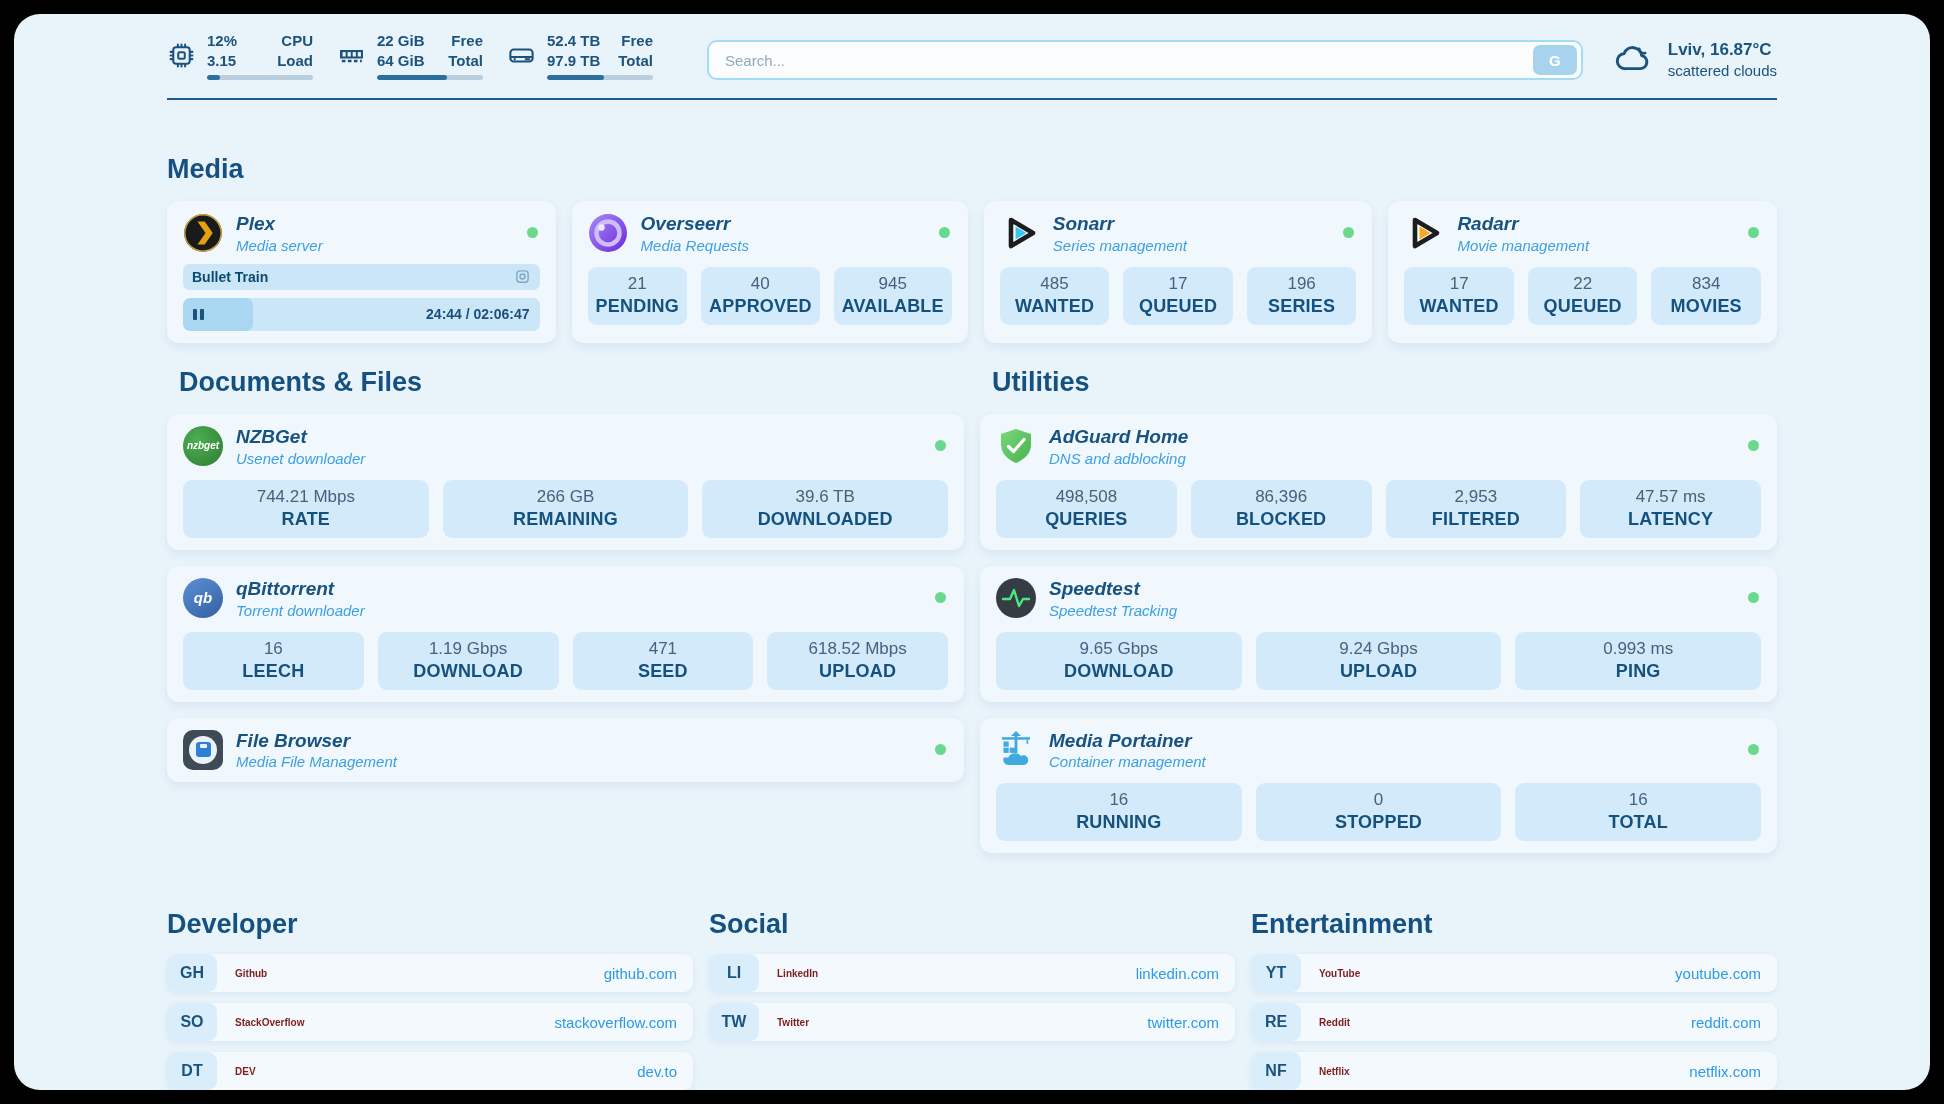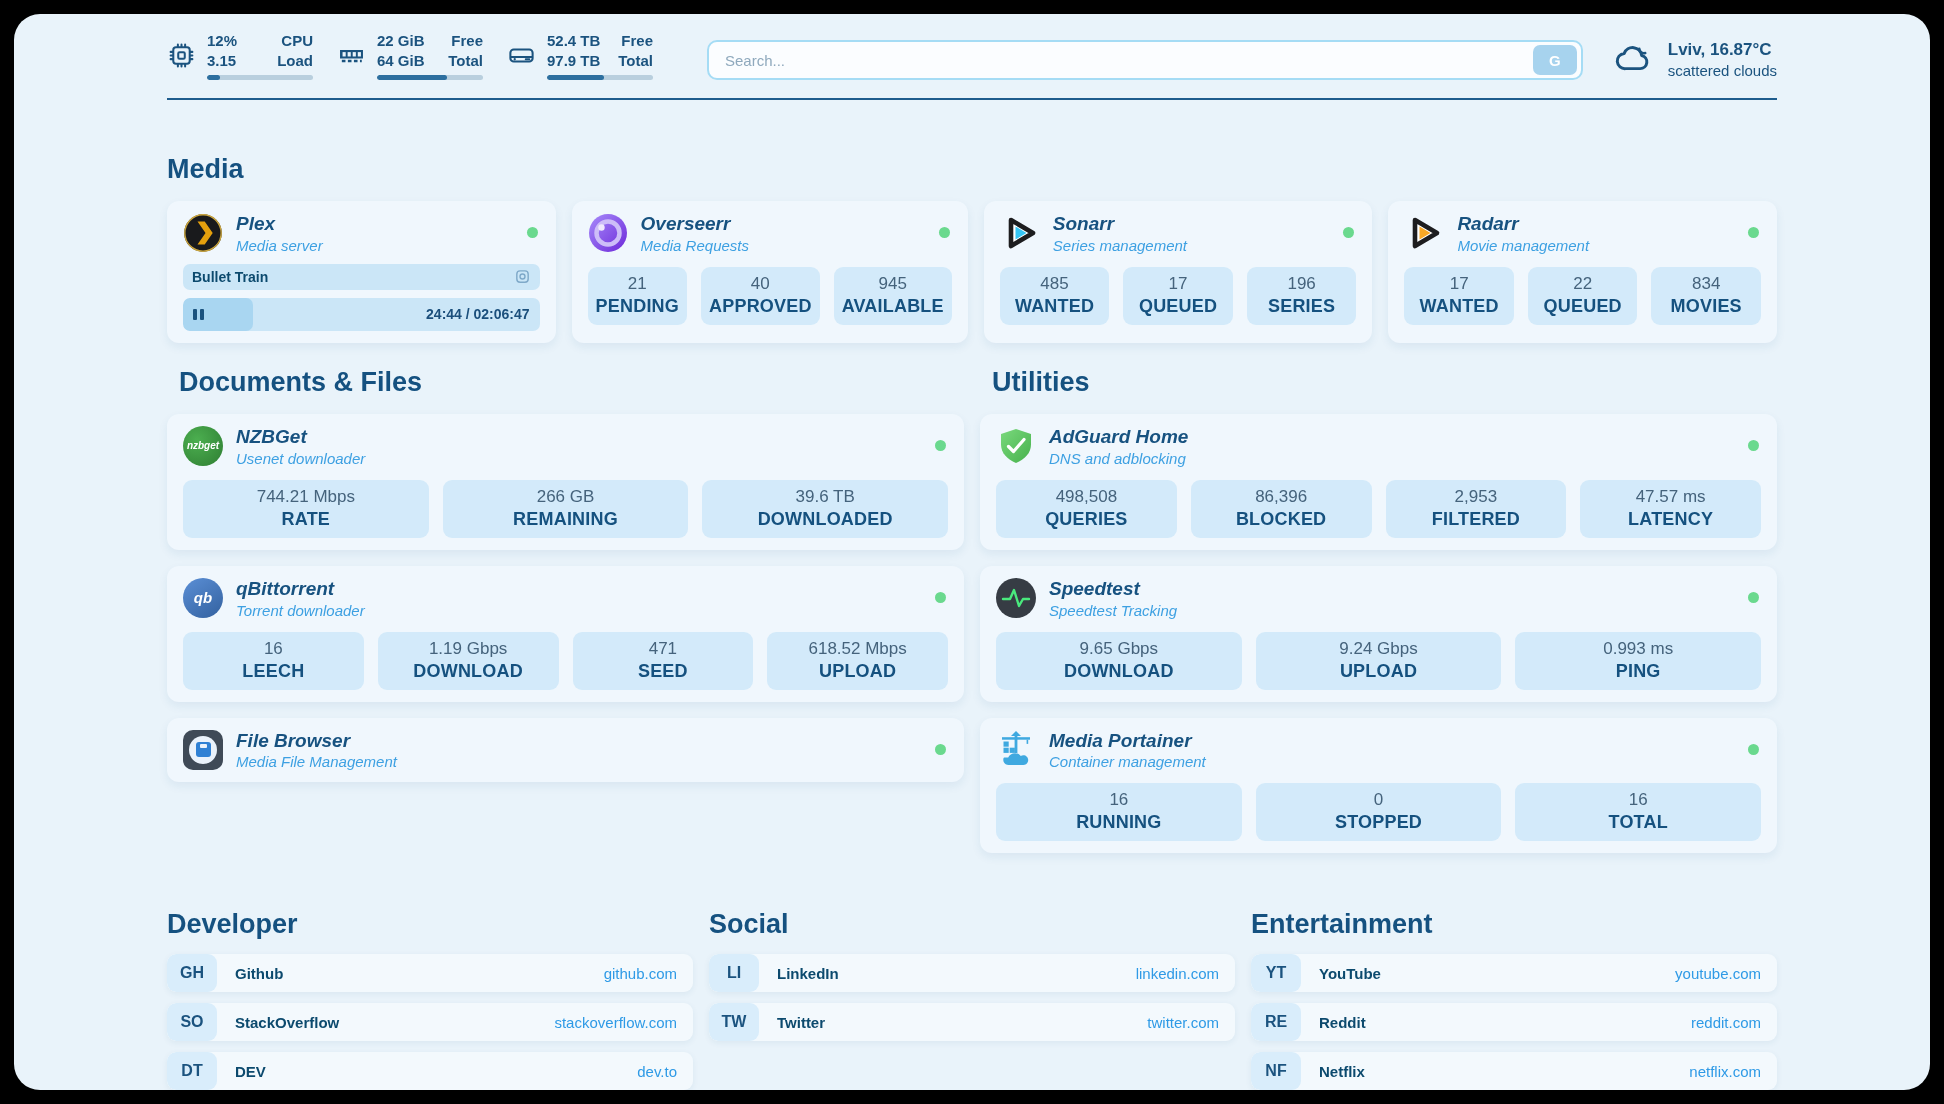--- a/index.html
+++ b/index.html
@@ -63,21 +63,21 @@
   .fb{background:#3f4a57;border-radius:10px;}
   .fb-circle{width:28px;height:28px;border-radius:50%;background:#eaf2fb;display:flex;align-items:center;justify-content:center;}
   .fb-inner{width:15px;height:15px;background:#2f80d4;border-radius:3px;position:relative;}
   .fb-inner::after{content:"";position:absolute;left:4px;top:2px;width:7px;height:4px;background:#eaf2fb;border-radius:1px;}
 
   
   .bm-grid{display:grid;grid-template-columns:repeat(3,1fr);gap:16px;align-items:start;}
   .bm-col .section-title{margin:56px 0 14px;}
   .bm-row{display:flex;align-items:center;height:38px;background:#f3f9fd;border-radius:9px;margin-bottom:11px;box-shadow:0 2px 6px rgba(30,80,130,.07);overflow:hidden;cursor:pointer;}
   .bm-abbr{width:50px;align-self:stretch;background:#d9edfb;border-radius:9px;display:flex;align-items:center;justify-content:center;font-size:16px;font-weight:700;color:#1b537f;flex:0 0 auto;}
-  .bm-name{margin-left:18px;font-size:15px;font-weight:600;color:#0c4a6e;}
+  .bm-name{margin-left:18px;font-size:10px;font-weight:600;color:#7f1d1d;}
   .bm-url{margin-left:auto;margin-right:16px;font-size:15px;color:#2e9ae6;}
 </style>
 </head>
 <body>
 
 <div class="page">
 
   <div class="topbar">
 
     <div class="sys">

